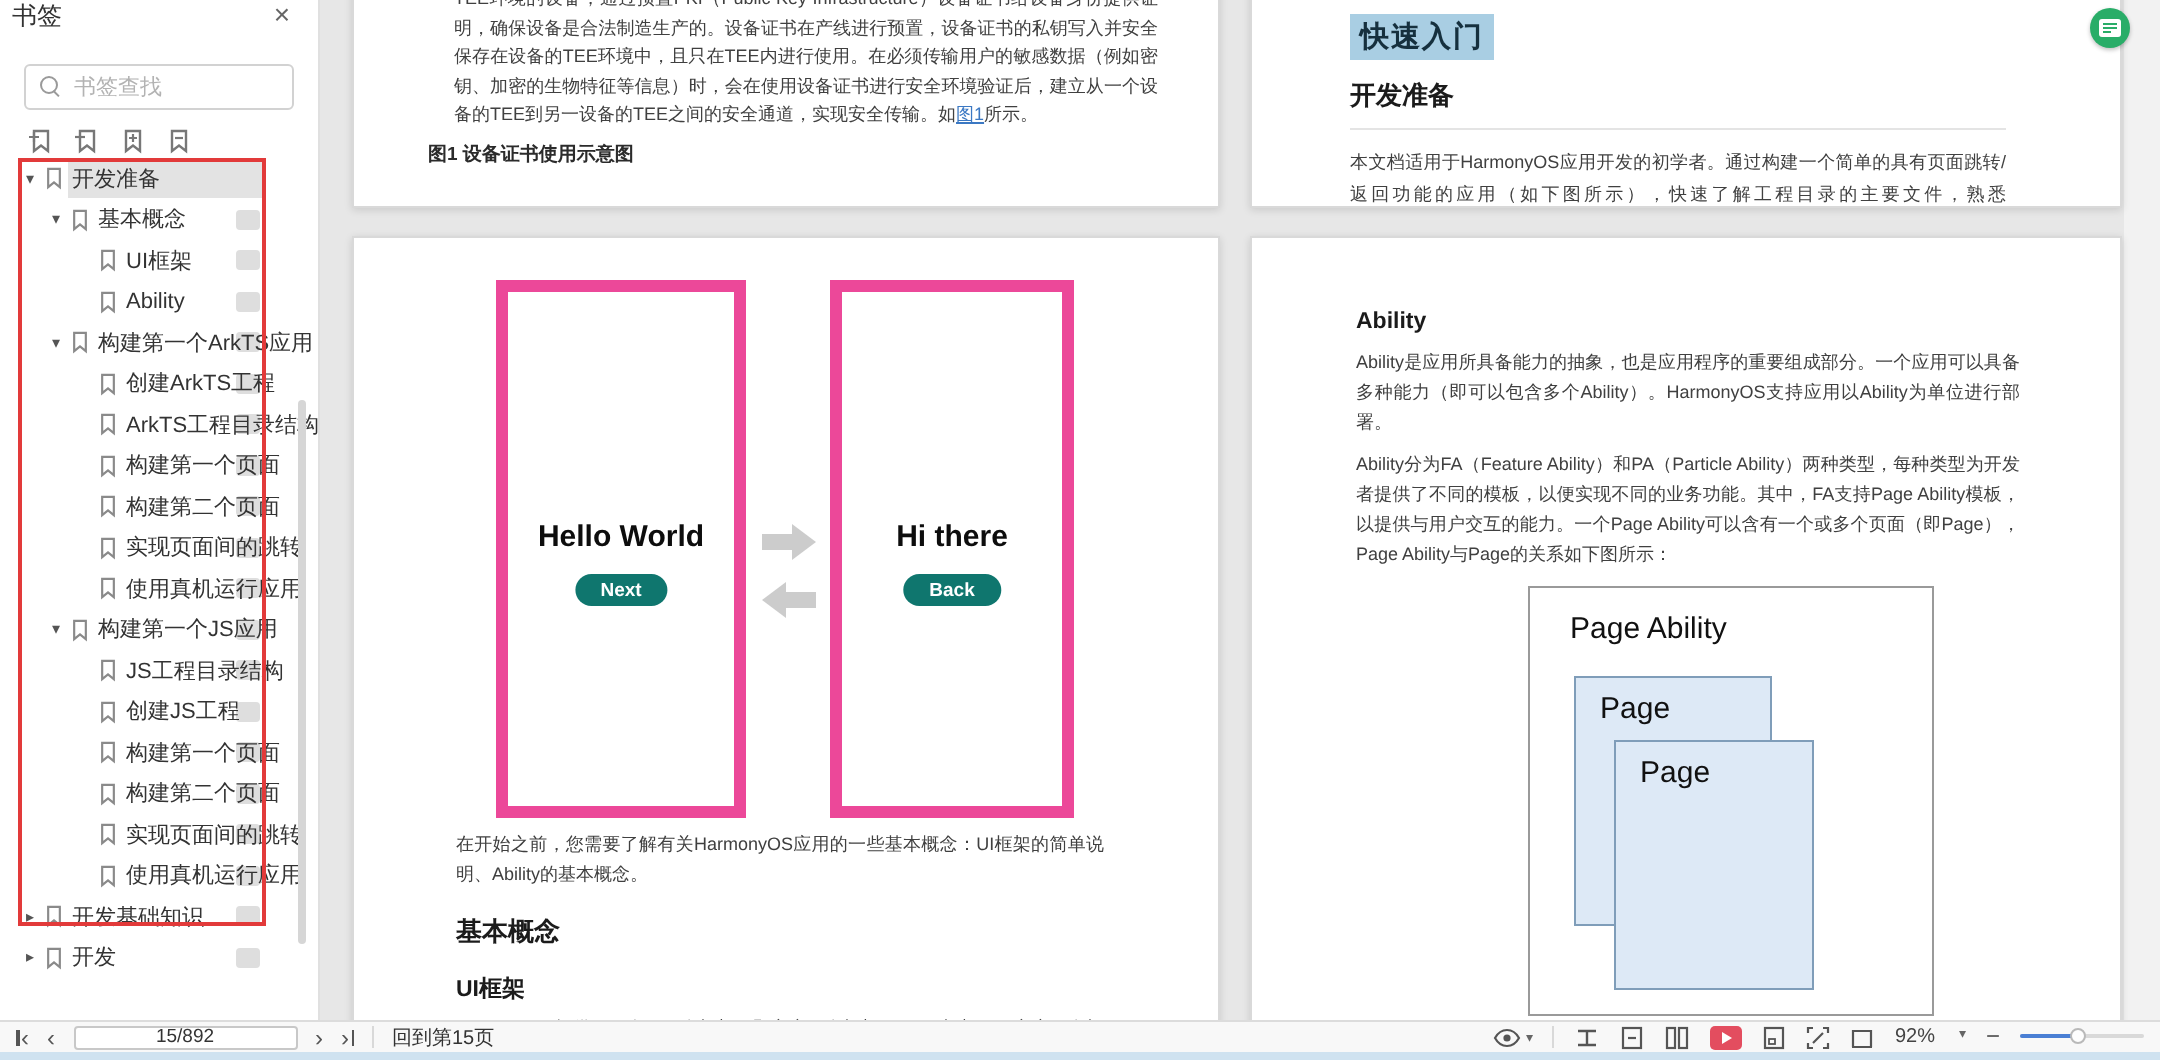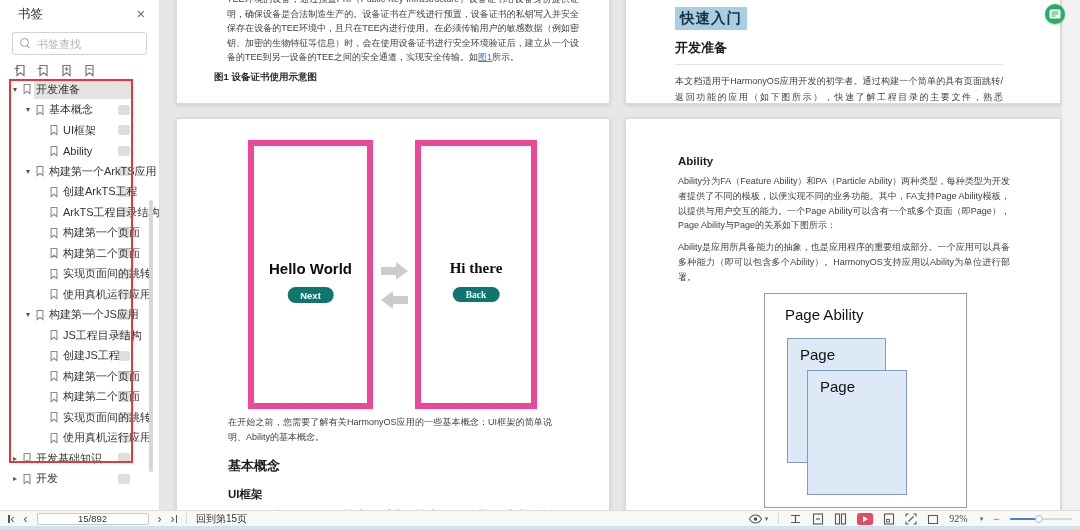--- a/index.html
+++ b/index.html
@@ -5,21 +5,21 @@
   * { margin:0; padding:0; box-sizing:border-box; }
   html,body { background:#cfcfcf; }
   .app {
     position:relative; width:1080px; height:530px; overflow:hidden;
     background:#e7e7e7;
     font-family:"Liberation Sans","DejaVu Sans",sans-serif;
     color:#333;
   }
   
   .sidebar { position:absolute; left:0; top:0; width:160px; height:510px; background:#fff; border-right:1px solid #e0e0e0; z-index:6; }
-  .sb-header { height:28px; display:flex; align-items:center; padding:0 14px 0 18px; }
+  .sb-header { height:28px; display:flex; align-items:flex-start; padding:0 14px 0 6px; }
   .sb-title { font-size:12.5px; color:#333; }
   .sb-close { margin-left:auto; font-size:14px; color:#666; cursor:pointer; line-height:1; }
   .sb-search { margin:4px 12px 0; height:23px; border:1px solid #d2d2d2; border-radius:3px; display:flex; align-items:center; padding:0 7px; background:#fff; }
   .mag { position:relative; width:11px; height:11px; flex:0 0 auto; }
   .mag::before { content:''; position:absolute; left:0; top:0; width:7px; height:7px; border:1.3px solid #9a9a9a; border-radius:50%; }
   .mag::after { content:''; position:absolute; left:7px; top:7px; width:4px; height:1.4px; background:#9a9a9a; transform:rotate(45deg); transform-origin:0 0; }
   .sb-search input { border:none; outline:none; flex:1; min-width:0; font-size:11px; margin-left:6px; color:#333; font-family:inherit; }
   .sb-search input::placeholder { color:#b3b3b3; }
   .sb-tools { display:flex; gap:7px; padding:7px 0 0 12px; }
   .tool-btn { width:16px; height:16px; display:flex; align-items:center; justify-content:center; cursor:pointer; }
@@ -51,21 +51,21 @@
   .pageA .inner { padding:5px 30px 0 50px; }
   .figcap { margin:6px 0 0 -13px; font-size:9.5px; font-weight:bold; color:#2b2b2b; }
   
   .pageC .inner { padding:20px 57px 0 49px; }
   .qs-title { display:inline-block; background:#a9cee3; color:#16303e; font-size:14.5px; font-weight:bold; padding:2px 5px; letter-spacing:1px; }
   .c-h2 { margin-top:9px; font-size:13px; font-weight:bold; color:#1b1b1b; border-bottom:1px solid #e4e4e4; padding-bottom:7px; }
   .pageC .doc-p { margin-top:8px; line-height:16px; }
   
   .phone { position:absolute; border:6px solid #ec4899; background:#fff; }
   .phone1 { left:71px; top:21px; width:125px; height:269px; }
-  .phone2 { left:238px; top:21px; width:122px; height:269px;font-family:Liberation Serif, serif; }
+  .phone2 { left:238px; top:21px; width:122px; height:269px; }
   .ptxt { position:absolute; top:114px; left:0; right:0; text-align:center; font-size:15px; font-weight:bold; color:#0d0d0d; }
   .pill { position:absolute; top:141px; left:50%; transform:translateX(-50%); background:#0f766e; color:#fff; font-size:9.5px; font-weight:bold; border-radius:9px; padding:2.5px 13px; white-space:nowrap; cursor:pointer; }
   .arr { position:absolute; width:29px; height:18px; }
   .arr-r { left:203px; top:143px; }
   .arr-l { left:203px; top:172px; }
   .arr .stem { position:absolute; top:5px; width:15px; height:8px; background:#cccccc; }
   .arr .head { position:absolute; top:0; width:0; height:0; border-top:9px solid transparent; border-bottom:9px solid transparent; }
   .arr-r .stem { left:1px; } .arr-r .head { left:16px; border-left:12px solid #cccccc; }
   .arr-l .stem { left:13px; } .arr-l .head { left:1px; border-right:12px solid #cccccc; }
   .b-para { position:absolute; top:296px; left:51px; right:57px; }
@@ -88,21 +88,21 @@
   
   .statusbar { position:absolute; left:0; top:510px; width:1080px; height:16px; background:#f8f8f8; border-top:1px solid #dcdcdc; display:flex; align-items:center; z-index:10; font-size:10px; color:#444; }
   .sb-left { display:flex; align-items:center; gap:9px; padding-left:8px; }
   .navg { font-size:12px; line-height:10px; color:#555; cursor:pointer; display:flex; align-items:center; }
   .navg.first::before { content:''; display:inline-block; width:1.5px; height:8px; background:#555; margin-right:1px; }
   .navg.last::after { content:''; display:inline-block; width:1.5px; height:8px; background:#555; margin-left:1px; }
   .page-input { width:112px; height:12px; border:1px solid #c8c8c8; border-radius:2px; background:#fff; text-align:center; font-size:9.5px; color:#333; outline:none; font-family:inherit; }
   .vsep { width:1px; height:11px; background:#d9d9d9; }
   .backto { font-size:10px; color:#333; cursor:pointer; }
   .sb-spacer { flex:1; }
-  .sb-right { display:flex; align-items:center; gap:10px; padding-right:8px;font-family:Liberation Serif, serif; }
+  .sb-right { display:flex; gap:10px; padding-right:8px; }
   .tb-icon { display:flex; align-items:center; cursor:pointer; }
   .tb-caret { font-size:7px; color:#666; margin-left:2px; }
   .playbtn { width:16px; height:12px; background:#e34d5f; border-radius:2.5px; display:flex; align-items:center; justify-content:center; cursor:pointer; }
   .playbtn .tri { width:0; height:0; border-top:3px solid transparent; border-bottom:3px solid transparent; border-left:5px solid #fff; margin-left:1px; }
   .zoom-label { font-size:10px; color:#444; cursor:pointer; }
   .minus { font-size:12px; color:#555; cursor:pointer; line-height:10px; }
   .slider { position:relative; width:62px; height:10px; cursor:pointer; }
   .slider .track { position:absolute; top:4px; left:0; width:100%; height:2.5px; background:#d9d9d9; border-radius:2px; }
   .slider .fill { position:absolute; top:4px; left:0; width:28px; height:2.5px; background:#4a7fd4; border-radius:2px; }
   .slider .thumb { position:absolute; top:1px; left:25px; width:8px; height:8px; border-radius:50%; background:#fdfdfd; border:1px solid #b9b9b9; }
@@ -358,22 +358,22 @@
       <div class="inner">
         <span class="qs-title">快速入门</span>
         <div class="c-h2">开发准备</div>
         <p class="doc-p">本文档适用于HarmonyOS应用开发的初学者。通过构建一个简单的具有页面跳转/返回功能的应用（如下图所示），快速了解工程目录的主要文件，熟悉HarmonyOS应用开发流程。</p>
       </div>
     </div>
 
     <div class="page pageD">
       <div class="inner">
         <div class="d-h3">Ability</div>
+        <p class="doc-p">Ability是应用所具备能力的抽象，也是应用程序的重要组成部分。一个应用可以具备多种能力（即可以包含多个Ability）。HarmonyOS支持应用以Ability为单位进行部署。</p>
         <p class="doc-p">Ability分为FA（Feature Ability）和PA（Particle Ability）两种类型，每种类型为开发者提供了不同的模板，以便实现不同的业务功能。其中，FA支持Page Ability模板，以提供与用户交互的能力。一个Page Ability可以含有一个或多个页面（即Page），Page Ability与Page的关系如下图所示：</p>
-        <p class="doc-p">Ability是应用所具备能力的抽象，也是应用程序的重要组成部分。一个应用可以具备多种能力（即可以包含多个Ability）。HarmonyOS支持应用以Ability为单位进行部署。</p>
         <div class="pa-outer">
           <div class="pa-label">Page Ability</div>
           <div class="pa-page pa-p1">
             <span class="pg-lbl">Page</span>
           </div>
           <div class="pa-page pa-p2">
             <span class="pg-lbl">Page</span>
           </div>
         </div>
         <p class="doc-p d-p3"><span>快速入门提供了一个含有两个页面的Page Ability实例。更多Ability的开发内容及指导，请参见</span></p>

